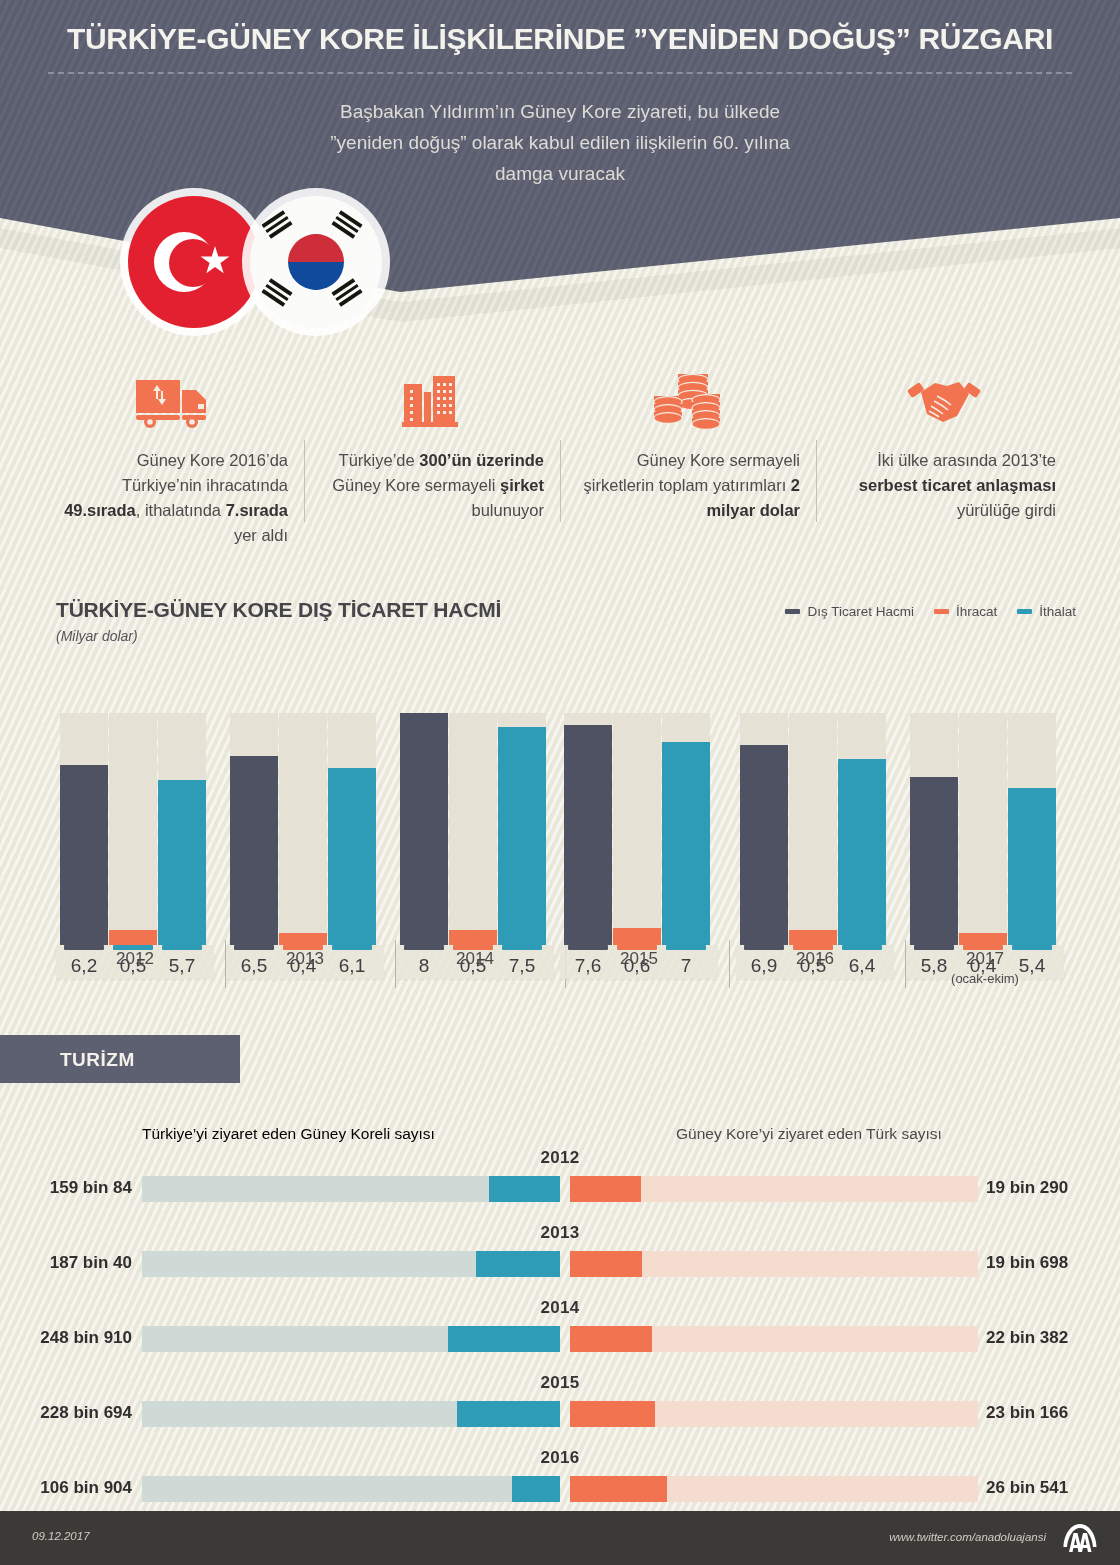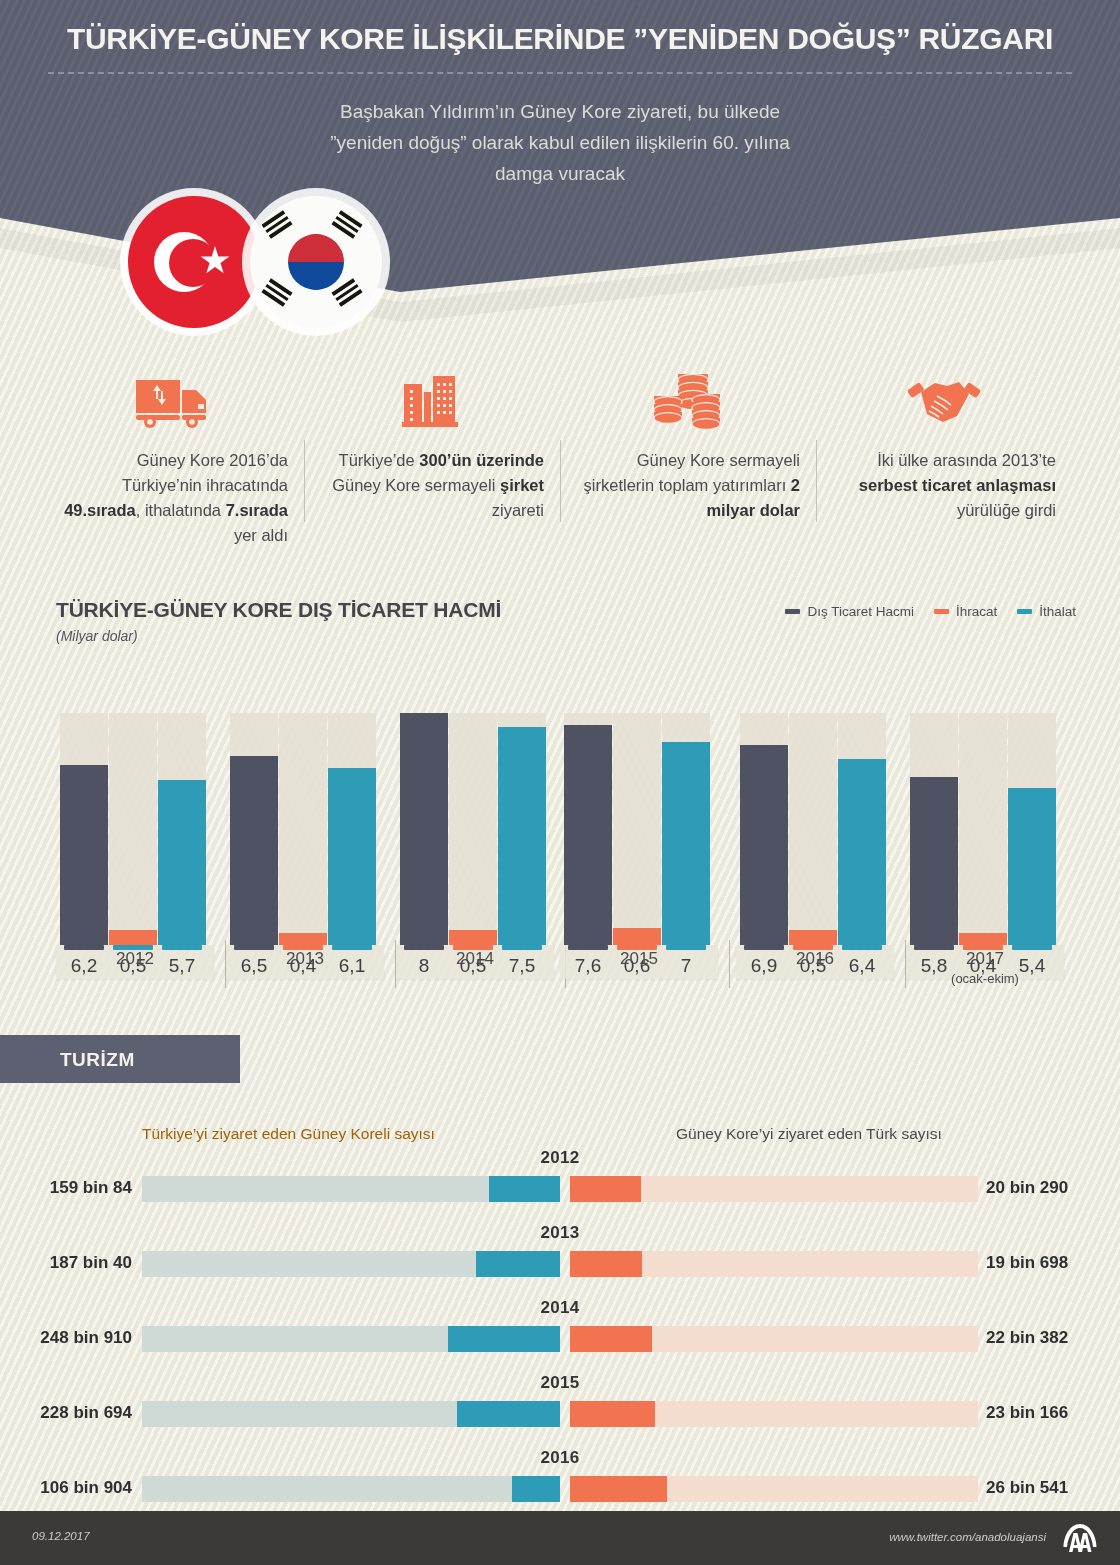--- a/index.html
+++ b/index.html
@@ -158,21 +158,21 @@
   
   .turizm-band {
     position: absolute; top: 1035px; left: 0; width: 240px; height: 48px;
     background: #5c6071; z-index: 4;
   }
   .turizm-band span {
     position: absolute; left: 60px; top: 14px;
     color: #f3f1ea; font-size: 19px; font-weight: bold; letter-spacing: 0.5px;
   }
   .tz-head { position: absolute; top: 1125px; left: 0; width: 1120px; z-index: 4; }
-  .tz-head .l { position: absolute; left: 142px; top: 0; font-size: 15.5px; color: #a16207; }
+  .tz-head .l { position: absolute; left: 142px; top: 0; font-size: 15.5px; color: #000000; }
   .tz-head .r { position: absolute; left: 676px; top: 0; font-size: 15.5px; color: #4a4a4a; }
   .tz-rows { position: absolute; top: 1148px; left: 0; width: 1120px; z-index: 4; }
   .tz-row { position: relative; height: 75px; }
   .tz-year {
     position: absolute; top: 0; left: 0; width: 1120px; text-align: center;
     font-size: 17px; font-weight: bold; color: #343434; letter-spacing: 0.3px;
   }
   .tz-year.total { font-size: 17px; }
   .tz-bars { position: absolute; top: 28px; left: 0; width: 1120px; height: 26px; }
   .tz-lt {
@@ -298,21 +298,21 @@
           <rect x="37" y="37" width="3" height="3" fill="#f0eee4"></rect>
           <rect x="43" y="37" width="3" height="3" fill="#f0eee4"></rect>
           <rect x="49" y="37" width="3" height="3" fill="#f0eee4"></rect>
           <rect x="10" y="16" width="3" height="3" fill="#f0eee4"></rect>
           <rect x="10" y="23" width="3" height="3" fill="#f0eee4"></rect>
           <rect x="10" y="30" width="3" height="3" fill="#f0eee4"></rect>
           <rect x="10" y="37" width="3" height="3" fill="#f0eee4"></rect>
           <rect x="10" y="44" width="3" height="3" fill="#f0eee4"></rect>
     </svg>
       </div>
-      <div class="fact-text"><span>Türkiye’de </span><b>300’ün üzerinde</b><span> Güney Kore sermayeli </span><b>şirket</b><span> ziyareti</span></div>
+      <div class="fact-text"><span>Türkiye’de </span><b>300’ün üzerinde</b><span> Güney Kore sermayeli </span><b>şirket</b><span> bulunuyor</span></div>
     </div>
     <div class="fact">
       <div class="fact-icon">
         <svg width="72" height="62" viewBox="0 0 72 62">
       <ellipse cx="41" cy="11.7" rx="15" ry="5.7" fill="#f2734f"></ellipse>
           <rect x="26" y="6" width="30" height="6" fill="#f2734f"></rect>
           <ellipse cx="41" cy="12" rx="15" ry="5.7" fill="#f2734f" stroke="#f0eee4" stroke-width="1.2"></ellipse>
           <ellipse cx="41" cy="19.7" rx="15" ry="5.7" fill="#f2734f"></ellipse>
           <rect x="26" y="14" width="30" height="6" fill="#f2734f"></rect>
           <ellipse cx="41" cy="20" rx="15" ry="5.7" fill="#f2734f" stroke="#f0eee4" stroke-width="1.2"></ellipse>
@@ -526,21 +526,21 @@
     <div class="tz-row">
       <div class="tz-year">2012</div>
      <div class="tz-bars">
        <div class="tz-lval">159 bin 84</div>
        <div class="tz-lt">
          <div class="tz-lfill" style="width:71px;background:#2f9cb7"></div>
        </div>
        <div class="tz-rt">
          <div class="tz-rfill" style="width:71px;background:#f2734f"></div>
        </div>
-       <div class="tz-rval">20 bin 290</div>
+       <div class="tz-rval">19 bin 290</div>
      </div>
     </div>
     <div class="tz-row">
       <div class="tz-year">2013</div>
      <div class="tz-bars">
        <div class="tz-lval">187 bin 40</div>
        <div class="tz-lt">
          <div class="tz-lfill" style="width:84px;background:#2f9cb7"></div>
        </div>
        <div class="tz-rt">

